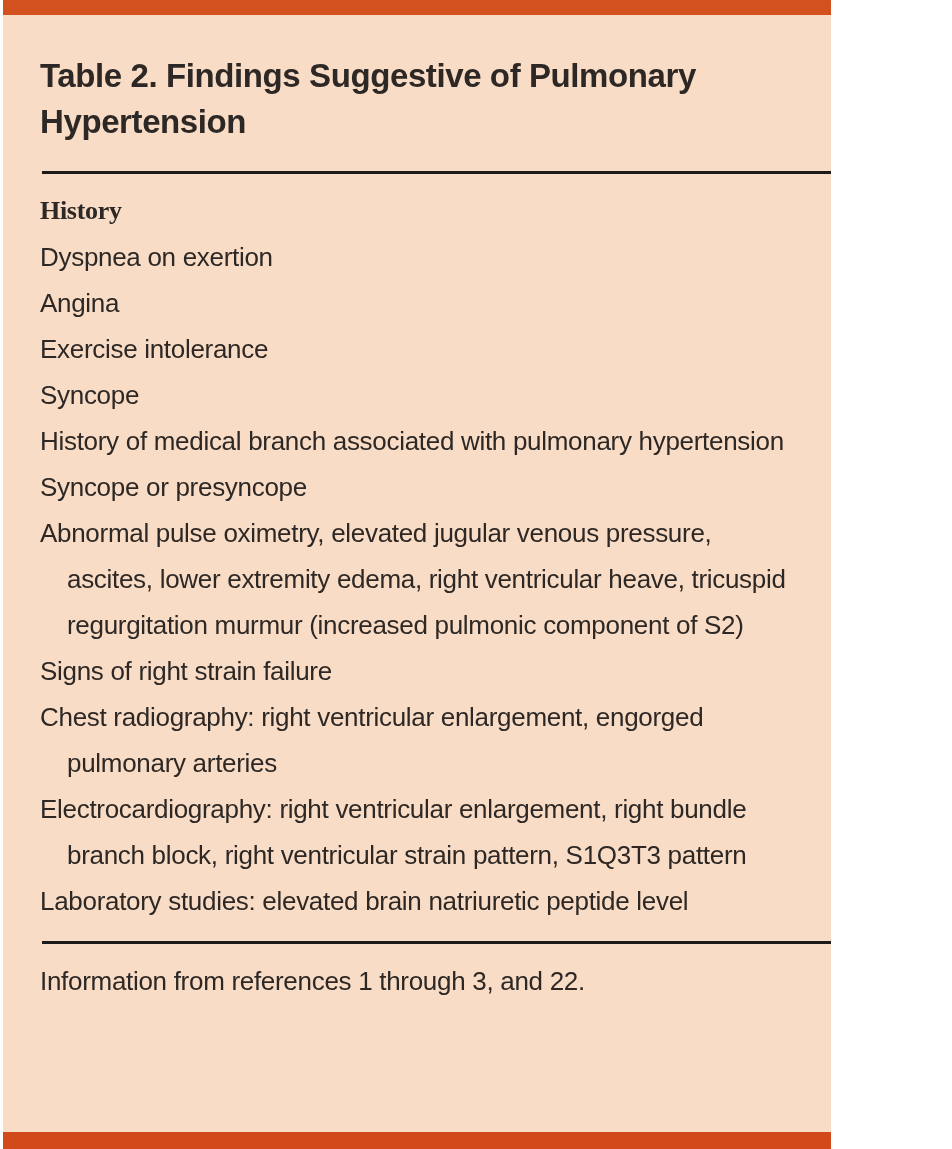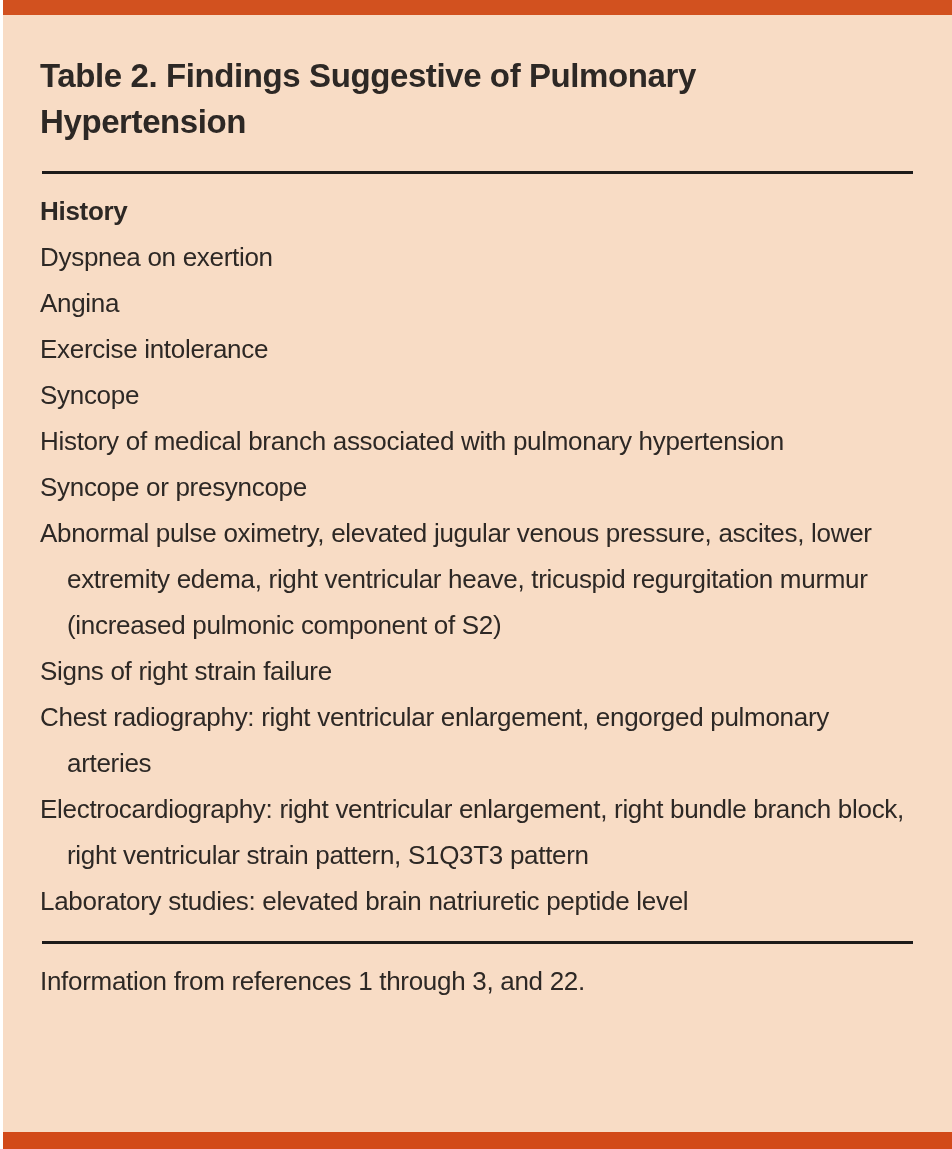--- a/index.html
+++ b/index.html
@@ -2,21 +2,21 @@
 <html style="--accent-top: #d2511f; --accent-bottom: #d24a19; --bg: #f8dcc5; --text: #2d2825; --rule: #1d1b1a;"><head>
 <meta charset="utf-8">
 <style>
   html, body {
     margin: 0;
     padding: 0;
     background: #ffffff;
   }
   .page {
     position: relative;
-    width: 952px;
+    width: 831px;
     height: 1149px;
     background: var(--bg, #f8dcc5);
     box-sizing: border-box;
     border-left: 3px solid #ffffff;
     overflow: hidden;
     font-family: "Liberation Sans", sans-serif;
     color: var(--text, #2d2825);
   }
   .accent-bar-top {
     position: absolute;
@@ -50,20 +50,21 @@
   }
   .table-body {
     margin-top: 14px;
   }
   .section-heading {
     margin: 0;
     font-size: 26px;
     line-height: 46px;
     font-weight: bold;
     letter-spacing: -0.3px;
+    font-family: Liberation Serif, serif;
   }
   .table-item {
     margin: 0;
     font-size: 26px;
     line-height: 46px;
     letter-spacing: -0.3px;
     padding-left: 27px;
     text-indent: -27px;
     max-width: 874px;
   }

